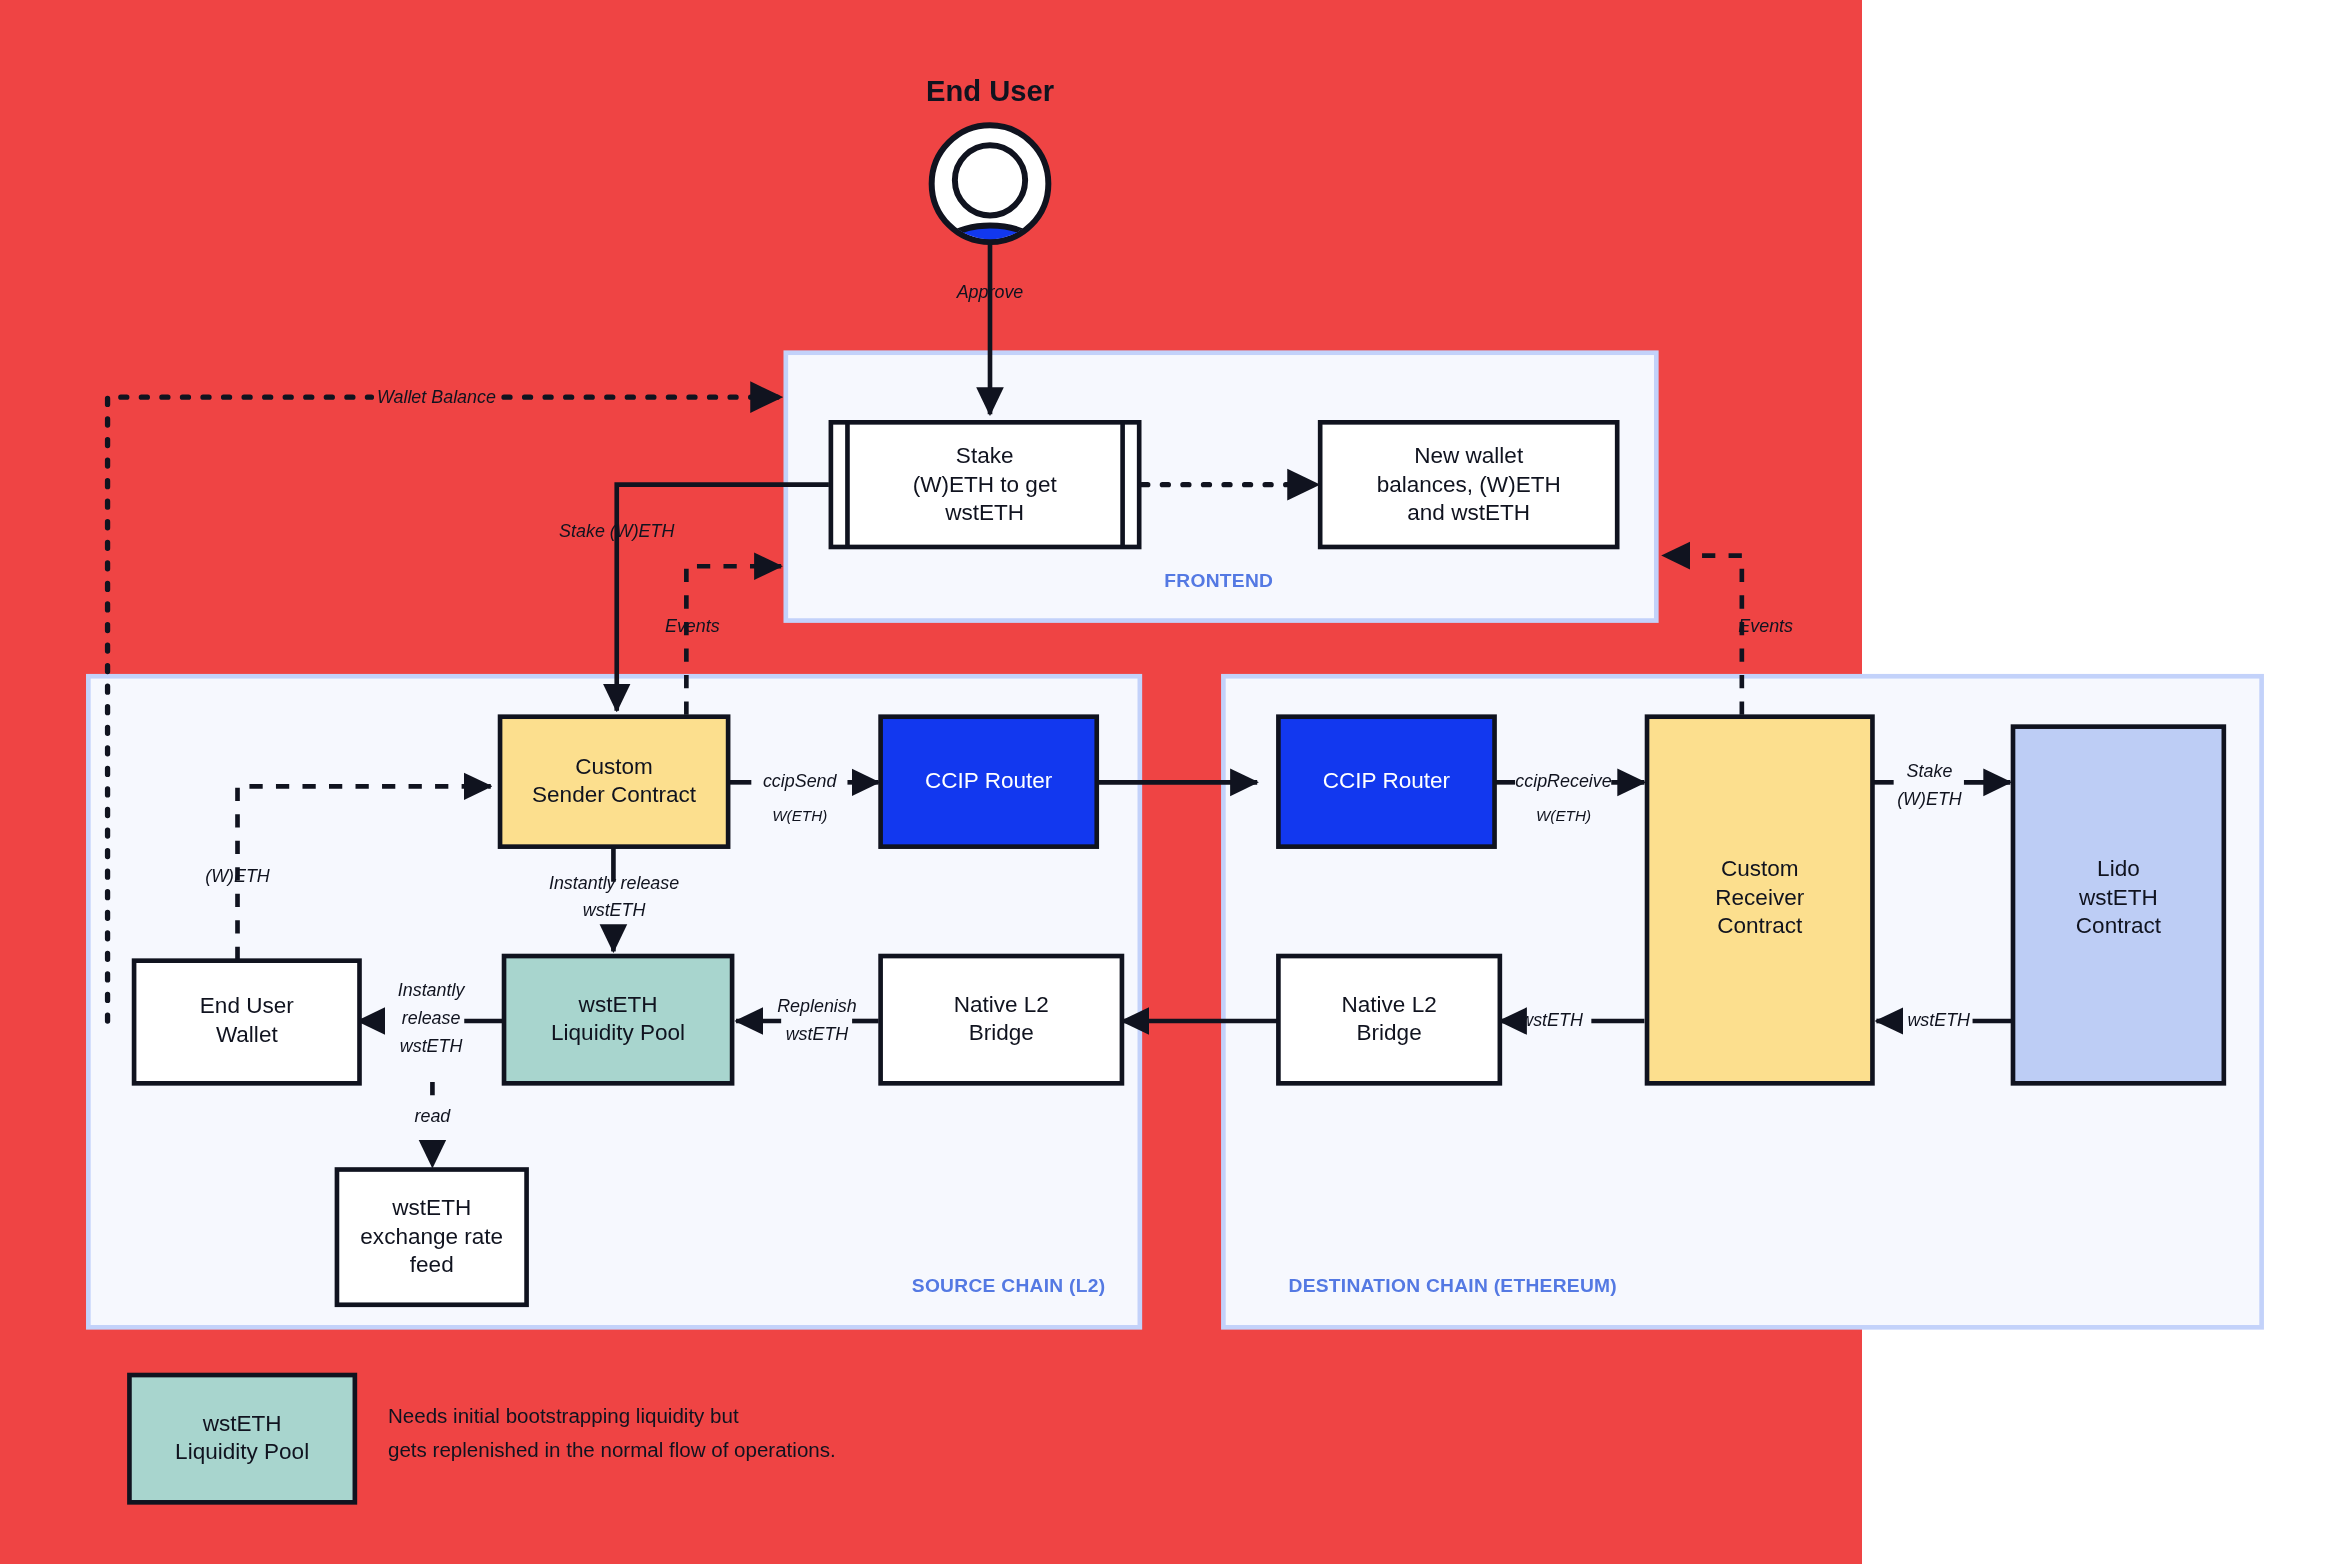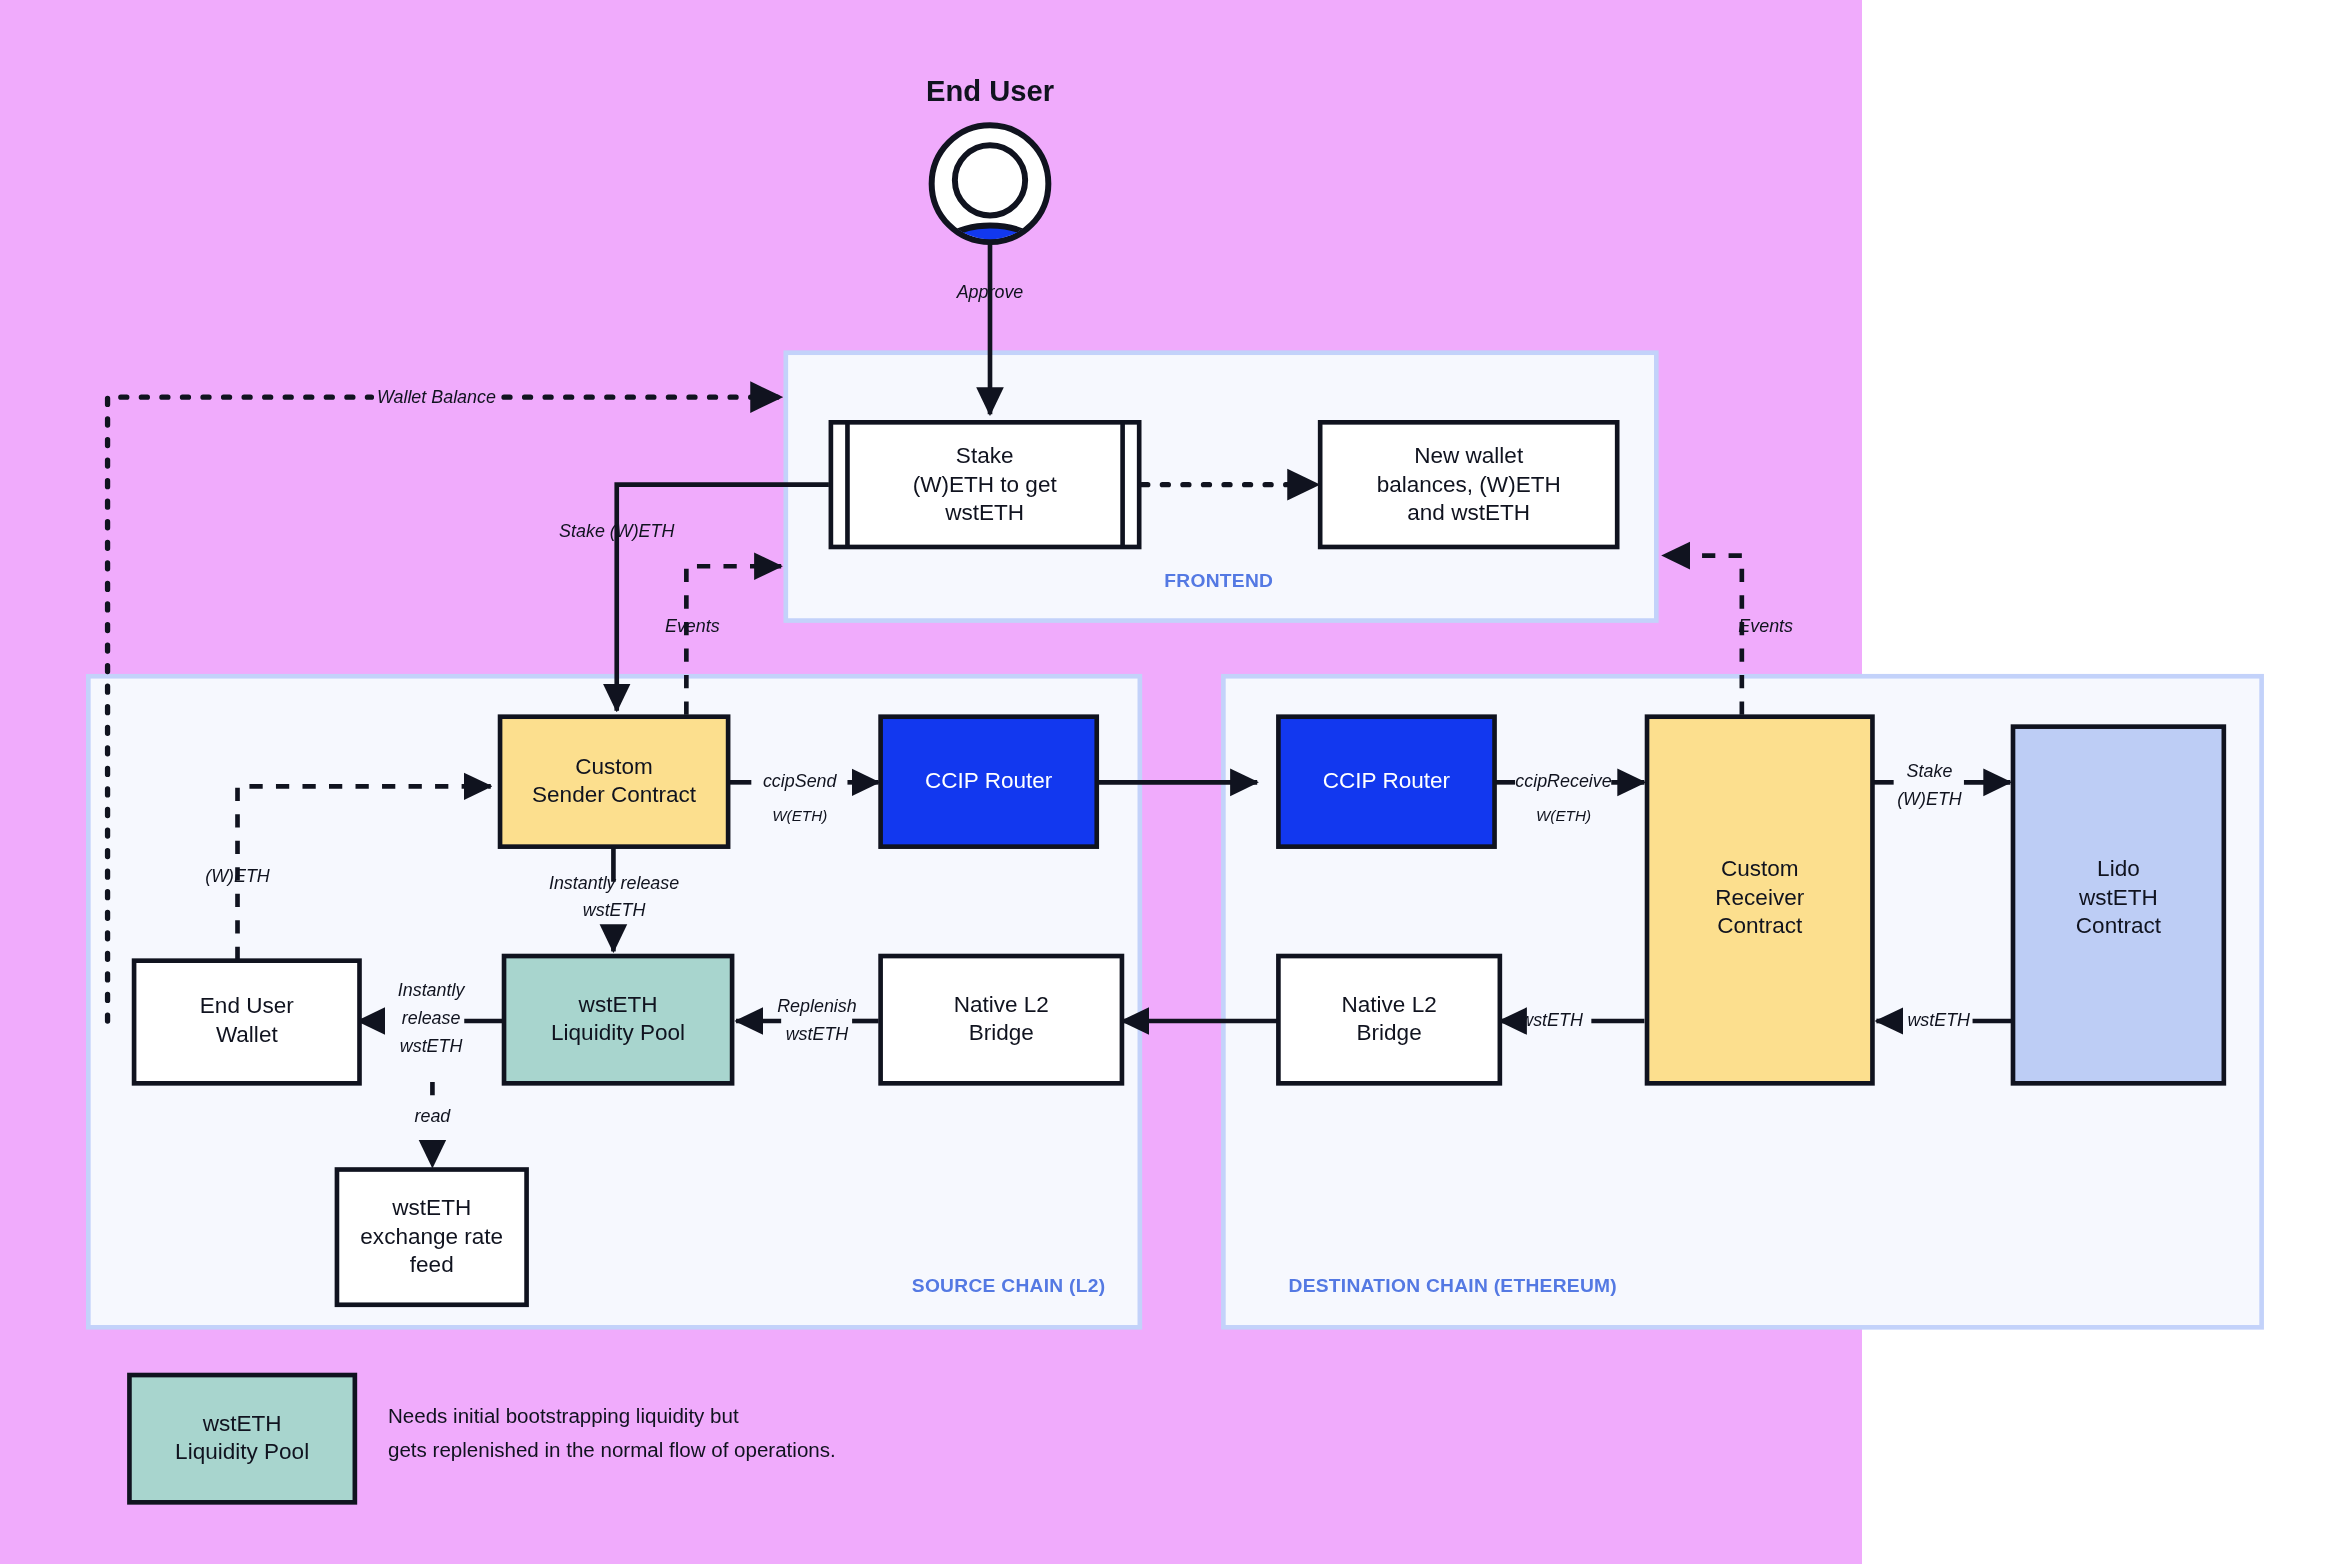--- a/index.html
+++ b/index.html
@@ -1,17 +1,17 @@
 <!DOCTYPE html>
 <html style="font-size:10.6px"><head>
 <meta charset="utf-8">
 <style>
   html,body{margin:0;padding:0;background:#ffffff;}
   body{width:2342px;height:1564px;font-family:"Liberation Sans",sans-serif;overflow:hidden;}
-  #stage{position:relative;width:1862px;height:1564px;background:#f0abfc;}
+  #stage{position:relative;width:1862px;height:1564px;background:#ef4444;}
   svg.canvas{position:absolute;top:0;left:0;width:2342px;height:1564px;}
   text{font-family:"Liberation Sans",sans-serif;fill:#10131f;}
   .node-label{font-size:34px;text-anchor:middle;dominant-baseline:middle;fill:#10131f;}
   .node-label-white{fill:#ffffff;}
   .edge-label{font-size:27px;font-style:italic;text-anchor:middle;dominant-baseline:middle;fill:#10131f;}
   .edge-label-sm{font-size:23px;font-style:italic;text-anchor:middle;dominant-baseline:middle;fill:#10131f;}
   .group-label{font-size:29px;font-weight:bold;text-anchor:middle;dominant-baseline:middle;fill:#5479e3;letter-spacing:0.4px;}
   .title-label{font-size:44px;font-weight:bold;text-anchor:middle;dominant-baseline:middle;fill:#10131f;}
   .legend-note{font-size:31px;dominant-baseline:middle;fill:#10131f;}
   .grp{fill:#f6f8fe;stroke:#c3d2fa;stroke-width:7;}

